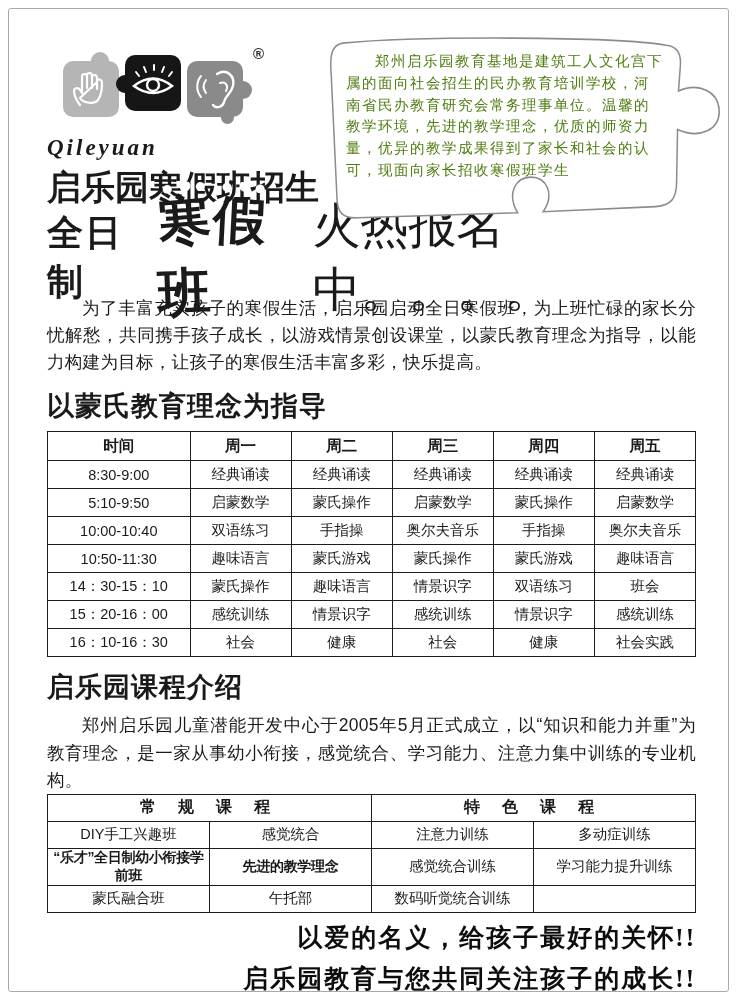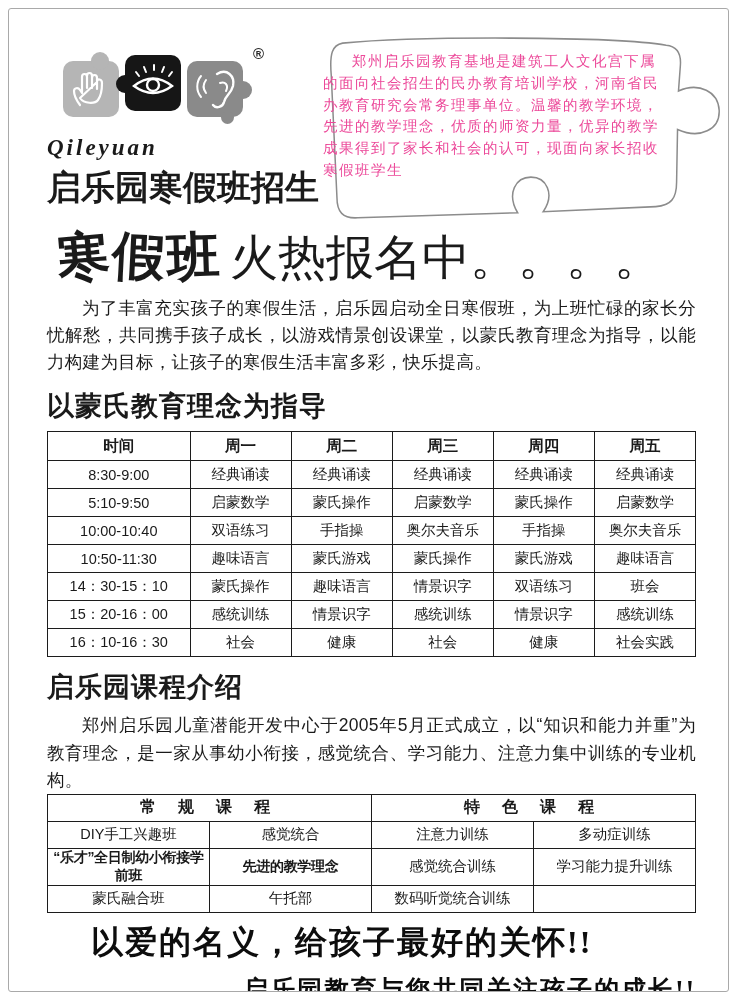--- a/index.html
+++ b/index.html
@@ -25,23 +25,23 @@
   .k-right { width:18px; height:18px; right:-9px; top:20px; }
   .k-bottom{ width:13px; height:13px; left:34px; bottom:-7px; }
   .reg-mark { position:absolute; left:206px; top:-2px; font-size:15px; font-weight:700; color:#2b2b2b; }
   .brand-script { width:232px; margin-top:4px;
         font-family:Liberation Serif, serif; font-style:italic; font-weight:700;
         font-size:23px; letter-spacing:3px; }
   .logo-title { margin-top:4px; font-size:34px; font-weight:900; letter-spacing:0px; white-space:nowrap; }
 
   .bubble-wrap { position:relative; flex:1; height:198px; margin-left:4px; margin-right:-26px; }
   .bubble-wrap svg { position:absolute; inset:0; width:100%; height:100%; }
-  .bubble-text { position:absolute; left:22px; right:58px; top:18px;
+  .bubble-text { position:absolute; left:45px; right:58px; top:18px;
         font-family:"Liberation Serif", serif; font-size:14.5px; line-height:1.5;
-        letter-spacing:1.5px; text-indent:2em; color:#ec4899; }
+        letter-spacing:1.5px; text-indent:2em; color:#4d7c0f; }
 
   
   .headline { display:flex; align-items:center; margin-top:4px; height:62px; }
   .hl-prefix { font-size:36px; font-weight:900; letter-spacing:2px; }
   .hl-highlight { font-size:53px; font-weight:900; margin:0 8px 0 10px; letter-spacing:2px; }
   .hl-highlight .ch { display:inline-block; position:relative; }
   .hl-highlight .ch::before { content:""; position:absolute; left:2px; right:2px; top:-4px; height:10px;
         background:radial-gradient(circle at 20% 60%, #fff 0 4px, transparent 5px),
                    radial-gradient(circle at 55% 40%, #fff 0 5px, transparent 6px),
                    radial-gradient(circle at 85% 60%, #fff 0 4px, transparent 5px);
@@ -60,21 +60,21 @@
            font-size:14.5px; padding:0 2px; overflow:hidden; }
   .sched th { height:29px; font-size:15.5px; font-weight:700; }
   .sched td { height:28px; }
   .sched .col-time { width:22%; }
   .course th { height:27px; font-size:16px; font-weight:700; letter-spacing:0.55em; }
   .course td { height:27px; }
   .course td.bold { font-weight:800; font-size:14px; letter-spacing:-0.3px; }
 
   
   .slogans { margin-top:8px; font-family:"Liberation Serif", serif; font-weight:700; color:#0d0d0d; }
-  .slogan1 { margin-left:44px;  font-size:32px; letter-spacing:2px; }
+  .slogan1 { margin-left:44px;  font-size:25px; letter-spacing:2px;text-align:right; }
   .slogan2 { margin-left:108px; font-size:25px; letter-spacing:2px; margin-top:8px;text-align:right; }
 </style>
 </head>
 <body>
 
 <div class="page">
 
   <div class="top">
     <div class="logo-block">
       <div class="pieces">
@@ -113,20 +113,21 @@
           C 421 48, 441 58, 442 76 C 443 95, 422 105, 398 95 L 397 147
           C 397 163, 391 170, 375 171 L 256 176
           C 269 158, 259 142, 243 142 C 227 142, 217 158, 229 177
           L 60 182 C 44 183, 38 176, 38 162 L 32 42 C 30 20, 33 12, 44 10 Z" fill="#ffffff" stroke="#8c8c8c" stroke-width="1.6"></path>
       </svg>
       <div class="bubble-text">郑州启乐园教育基地是建筑工人文化宫下属的面向社会招生的民办教育培训学校，河南省民办教育研究会常务理事单位。温馨的教学环境，先进的教学理念，优质的师资力量，优异的教学成果得到了家长和社会的认可，现面向家长招收寒假班学生</div>
     </div>
   </div>
 
   <div class="headline">
+    <span class="hl-prefix">全日制</span>
     <span class="hl-highlight" id="hl-highlight"><span class="ch t0">寒</span><span class="ch t1">假</span><span class="ch t2">班</span></span>
     <span class="hl-suffix">火热报名中。。。。</span>
   </div>
 
   <p class="intro">为了丰富充实孩子的寒假生活，启乐园启动全日寒假班，为上班忙碌的家长分忧解愁，共同携手孩子成长，以游戏情景创设课堂，以蒙氏教育理念为指导，以能力构建为目标，让孩子的寒假生活丰富多彩，快乐提高。</p>
 
   <h2 class="section-title">以蒙氏教育理念为指导</h2>
   <table class="sched">
     <thead>
         <tr id="sched-head">

